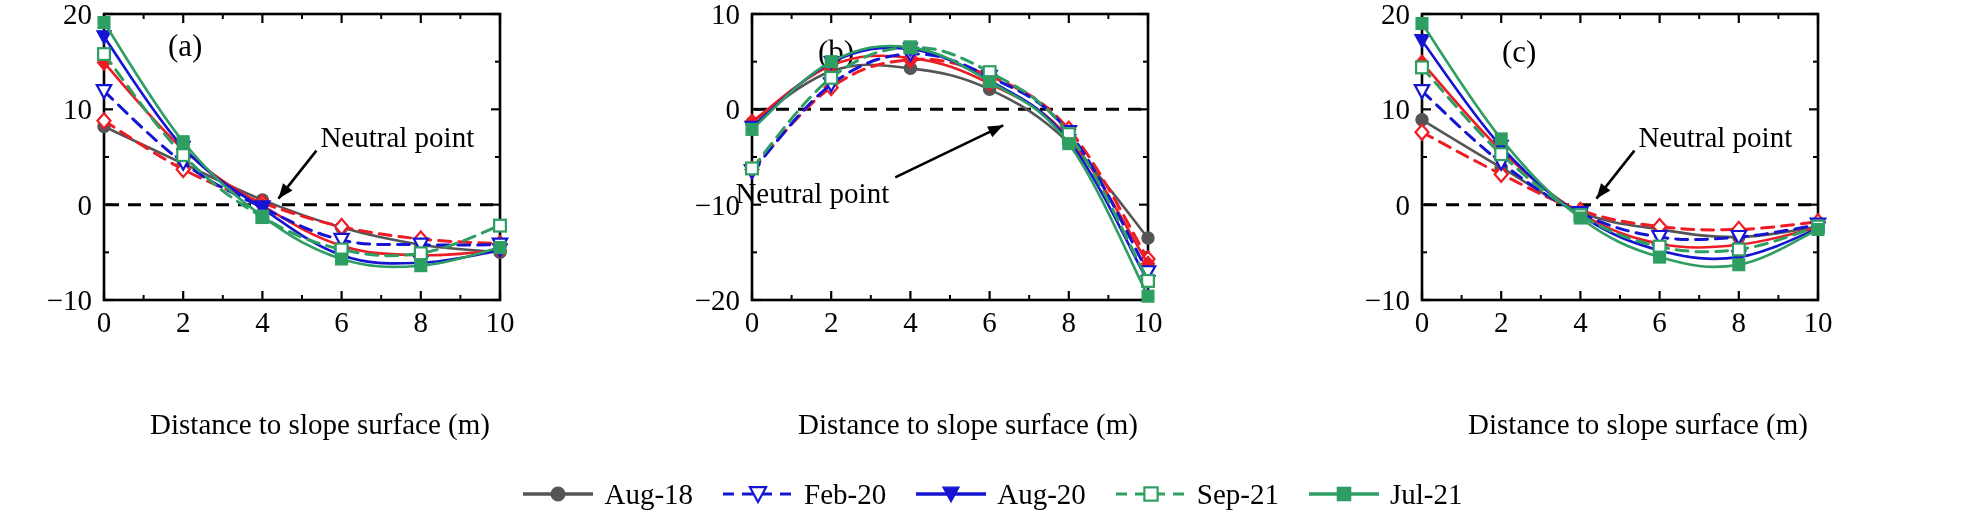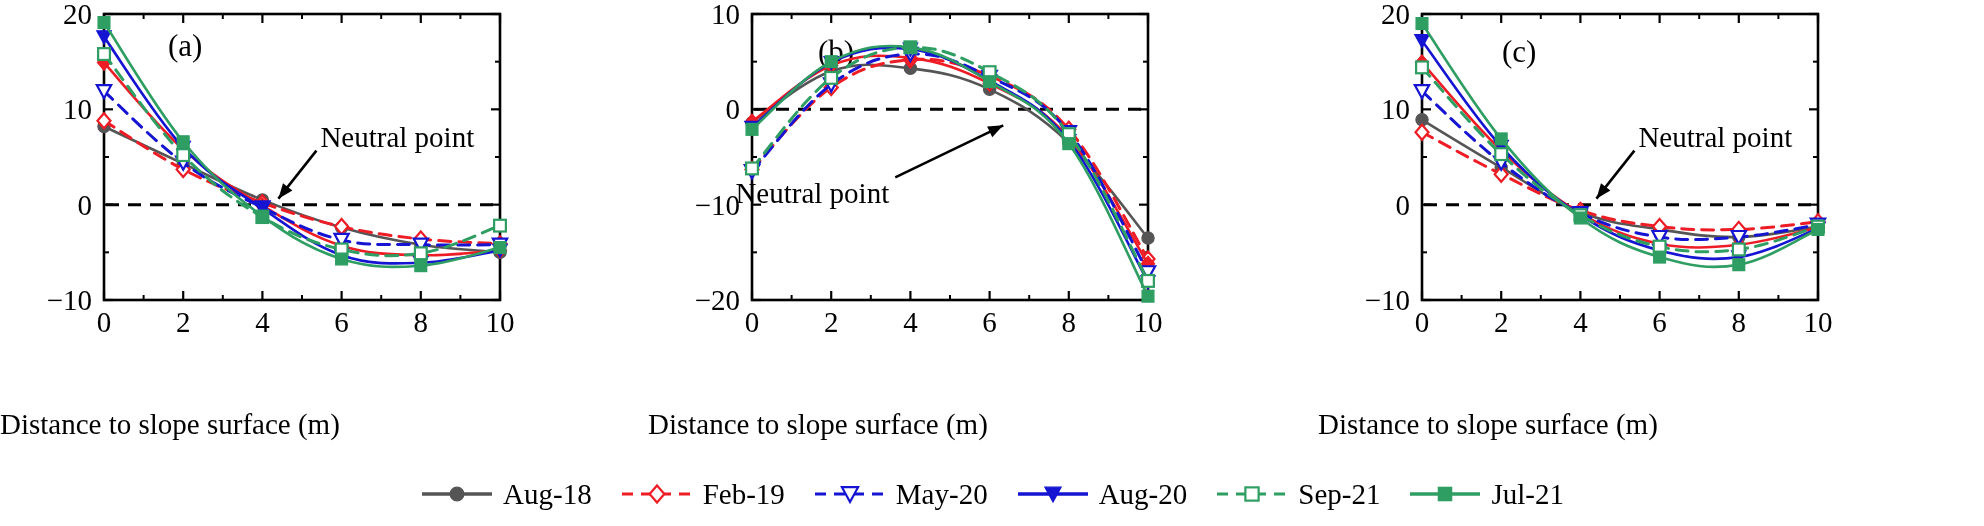--- a/index.html
+++ b/index.html
@@ -12,21 +12,21 @@
   .panel-c{left:1318px;}
 
   .ylabel{
     position:absolute;left:-2px;top:8px;width:300px;height:40px;
     transform:rotate(-90deg);transform-origin:left top;
     font-size:29px;letter-spacing:.2px;white-space:nowrap;
     text-align:center;
   }
   .plotsvg{position:absolute;left:0;top:0;}
   .xlabel{
-    position:absolute;left:0px;width:640px;text-align:left;top:408px;
+    position:absolute;left:0px;width:640px;text-align:center;top:408px;
     font-size:29px;white-space:nowrap;
   }
 
   .legend{
     position:absolute;left:0;top:466px;width:1984px;height:56px;
     display:flex;align-items:center;justify-content:center;gap:28px;
   }
   .leg-item{display:flex;align-items:center;gap:7px;}
   .leg-label{font-size:29px;line-height:1;white-space:nowrap;padding-left:2px;}
 </style>
@@ -410,31 +410,24 @@
   <div class="legend">
       <div class="leg-item">
         <svg width="74" height="30">
           <line x1="2" y1="15" x2="72" y2="15" stroke="#555555" stroke-width="3.4"></line>
           <circle cx="37" cy="15" r="6.84" fill="#555555" stroke="#555555" stroke-width="1.3"></circle>
         </svg>
         <span class="leg-label">Aug-18</span>
       </div>
       <div class="leg-item">
         <svg width="74" height="30">
-          <line x1="2" y1="15" x2="72" y2="15" stroke="#ee1c25" stroke-width="3.2" stroke-dasharray="11,8"></line>
-          <polygon points="37,6.504 44.344,15 37,23.496000000000002 29.656,15" fill="#ffffff" stroke="#ee1c25" stroke-width="2.2"></polygon>
-        </svg>
-        <span class="leg-label">Feb-19</span>
-      </div>
-      <div class="leg-item">
-        <svg width="74" height="30">
           <line x1="2" y1="15" x2="72" y2="15" stroke="#1414d2" stroke-width="3.2" stroke-dasharray="11,8"></line>
           <polygon points="28.936,8.16 45.064,8.16 37,22.92" fill="#ffffff" stroke="#1414d2" stroke-width="2.2"></polygon>
         </svg>
-        <span class="leg-label">May-20</span>
+        <span class="leg-label">Feb-20</span>
       </div>
       <div class="leg-item">
         <svg width="74" height="30">
           <line x1="2" y1="15" x2="72" y2="15" stroke="#1414d2" stroke-width="3.4"></line>
           <polygon points="28.936,8.16 45.064,8.16 37,22.92" fill="#1414d2" stroke="#1414d2" stroke-width="1.3"></polygon>
         </svg>
         <span class="leg-label">Aug-20</span>
       </div>
       <div class="leg-item">
         <svg width="74" height="30">

